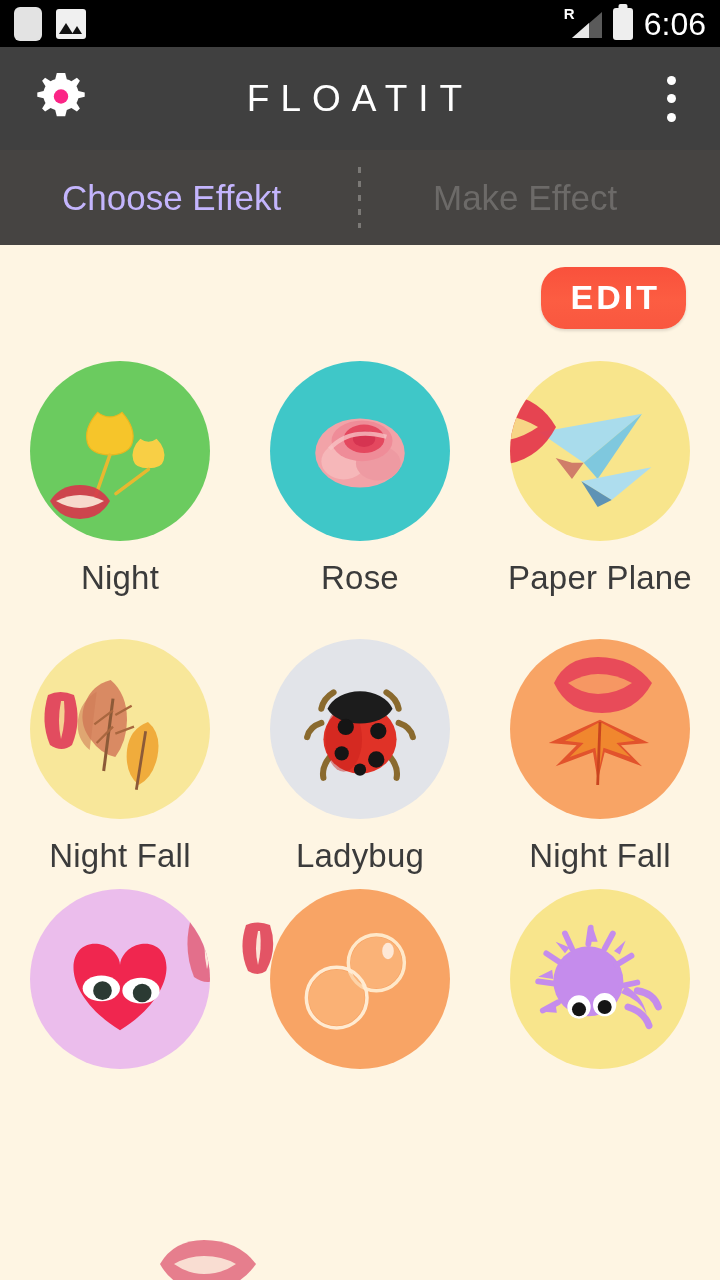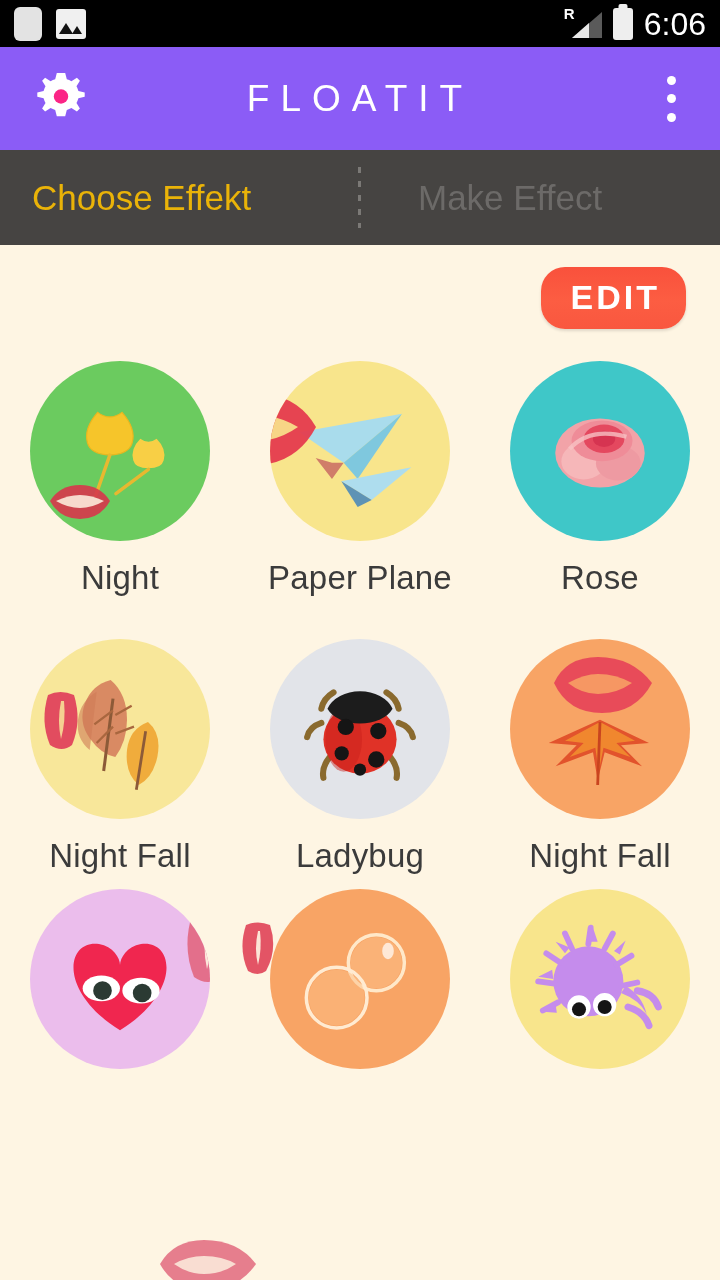--- a/index.html
+++ b/index.html
@@ -50,41 +50,41 @@
     width:20px; height:32px; border:3px solid #eee; border-radius:3px; background:#eee; position:relative;
   }
   .batt::before{
     content:""; position:absolute; top:-7px; left:50%; transform:translateX(-50%);
     width:9px; height:5px; background:#eee; border-radius:2px 2px 0 0;
   }
   .clock{ color:#fff; font-size:32px; letter-spacing:0px; line-height:1; }
 
   
   .appbar{
-    position:relative; height:103px; background:#8b5cf6;
+    position:relative; height:103px; background:#404040;
     display:flex; align-items:center; padding:0 32px;gap:7px;
   }
   .gear{ width:58px; height:58px; position:relative; cursor:pointer; }
   .gear svg{ display:block; }
   .apptitle{
     position:absolute; left:0; right:0; text-align:center;
     color:#fff; font-size:37px; letter-spacing:11px; font-weight:400;
     pointer-events:none;
   }
   .kebab{ margin-left:auto; width:34px; height:46px; display:flex; flex-direction:column;
           justify-content:space-between; align-items:center; cursor:pointer; z-index:2; }
   .kebab i{ display:block; width:9px; height:9px; border-radius:50%; background:#fff; }
 
   
   .tabs{
     height:95px; background:#464442; display:flex; position:relative;
   }
   .tab{
-    flex:1; display:flex; align-items:center; padding-left:32px;
-    font-size:35px; color:#eab308; cursor:pointer;
+    flex:1; display:flex; align-items:center; padding-left:62px;
+    font-size:35px; color:#c4b5fd; cursor:pointer;
   }
   .tab.inactive{ color:#6c6a68; padding-left:84px; }
   .tab-div{
     position:absolute; left:358px; top:17px; bottom:17px; width:3px;
     background-image:linear-gradient(to bottom,#7b7976 0 6px, transparent 6px 14px);
     background-size:3px 14px;
   }
 
   
   .content{ position:relative; height:1035px; background:#FEF5E3; }
@@ -195,53 +195,53 @@
                 <path d="M6 22 q10 -16 30 -16 q20 0 30 16 q-10 18 -30 18 q-20 0 -30 -18z"></path>
               </g>
               <path d="M12 22 q12 -6 24 -6 q12 0 24 6 q-12 7 -24 7 q-12 0 -24 -7z" fill="#FEF5E3" opacity=".85"></path>
             </svg>
           </span>
         </div>
         <div class="cell-label">Night</div>
       </div>
 
       <div class="cell">
-        <div class="circle" style="background:#F8E58C">
-          <svg class="art big" viewBox="0 0 120 120" aria-hidden="true">
-            <path d="M8 44 L96 28 L46 70 Z" fill="#A9DCEC"></path>
-            <path d="M46 70 L96 28 L58 84 Z" fill="#7FC8DE"></path>
-            <path d="M22 66 L36 70 L46 70 L36 84 Z" fill="#C96B63" opacity=".85"></path>
-            <path d="M44 86 L104 74 L70 102 Z" fill="#AEDDEE"></path>
-            <path d="M44 86 L70 102 L58 108 Z" fill="#5E93B5"></path>
-          </svg>
-          <span class="kiss" style="left:-82px; top:18px;">
-            <svg width="160" height="100" viewBox="0 0 160 100">
-              <g fill="#E53B4E" opacity=".95">
-                <path d="M10 48 q16 -34 56 -34 q42 0 62 34 q-20 38 -62 38 q-40 0 -56 -38z"></path>
-              </g>
-              <path d="M28 48 q20 -12 40 -12 q22 0 42 12 q-20 14 -42 14 q-20 0 -40 -14z" fill="#F8E58C" opacity=".9"></path>
-            </svg>
-          </span>
-        </div>
-        <div class="cell-label">Paper Plane</div>
-      </div>
-
-      <div class="cell">
         <div class="circle" style="background:#3FC7C8">
           <svg class="art" viewBox="0 0 120 120" aria-hidden="true">
             <ellipse cx="60" cy="62" rx="44" ry="34" fill="#F2A3A8"></ellipse>
             <ellipse cx="44" cy="70" rx="22" ry="18" fill="#F6B7B9"></ellipse>
             <ellipse cx="78" cy="72" rx="22" ry="17" fill="#EE9AA2"></ellipse>
             <ellipse cx="62" cy="50" rx="30" ry="20" fill="#EF8C98"></ellipse>
             <ellipse cx="64" cy="48" rx="20" ry="14" fill="#E4485F"></ellipse>
             <ellipse cx="64" cy="48" rx="11" ry="8" fill="#D63451"></ellipse>
             <path d="M30 58 q20 -22 56 -12" stroke="#F7C2C4" stroke-width="4" fill="none" opacity=".8"></path>
           </svg>
         </div>
         <div class="cell-label">Rose</div>
+      </div>
+
+      <div class="cell">
+        <div class="circle" style="background:#F8E58C">
+          <svg class="art big" viewBox="0 0 120 120" aria-hidden="true">
+            <path d="M8 44 L96 28 L46 70 Z" fill="#A9DCEC"></path>
+            <path d="M46 70 L96 28 L58 84 Z" fill="#7FC8DE"></path>
+            <path d="M22 66 L36 70 L46 70 L36 84 Z" fill="#C96B63" opacity=".85"></path>
+            <path d="M44 86 L104 74 L70 102 Z" fill="#AEDDEE"></path>
+            <path d="M44 86 L70 102 L58 108 Z" fill="#5E93B5"></path>
+          </svg>
+          <span class="kiss" style="left:-82px; top:18px;">
+            <svg width="160" height="100" viewBox="0 0 160 100">
+              <g fill="#E53B4E" opacity=".95">
+                <path d="M10 48 q16 -34 56 -34 q42 0 62 34 q-20 38 -62 38 q-40 0 -56 -38z"></path>
+              </g>
+              <path d="M28 48 q20 -12 40 -12 q22 0 42 12 q-20 14 -42 14 q-20 0 -40 -14z" fill="#F8E58C" opacity=".9"></path>
+            </svg>
+          </span>
+        </div>
+        <div class="cell-label">Paper Plane</div>
       </div>
     </div>
 
     <span class="kiss" style="left:232px; top:672px;">
       <svg width="64" height="64" viewBox="0 0 64 64">
         <g fill="#E04257" opacity=".9">
           <path d="M14 8 q-8 24 2 46 q10 6 18 0 q12 -22 4 -46 q-12 -5 -24 0z"></path>
         </g>
         <path d="M26 14 q-4 18 0 34 q4 -16 2 -34z" fill="#FEF5E3" opacity=".9"></path>
       </svg>

